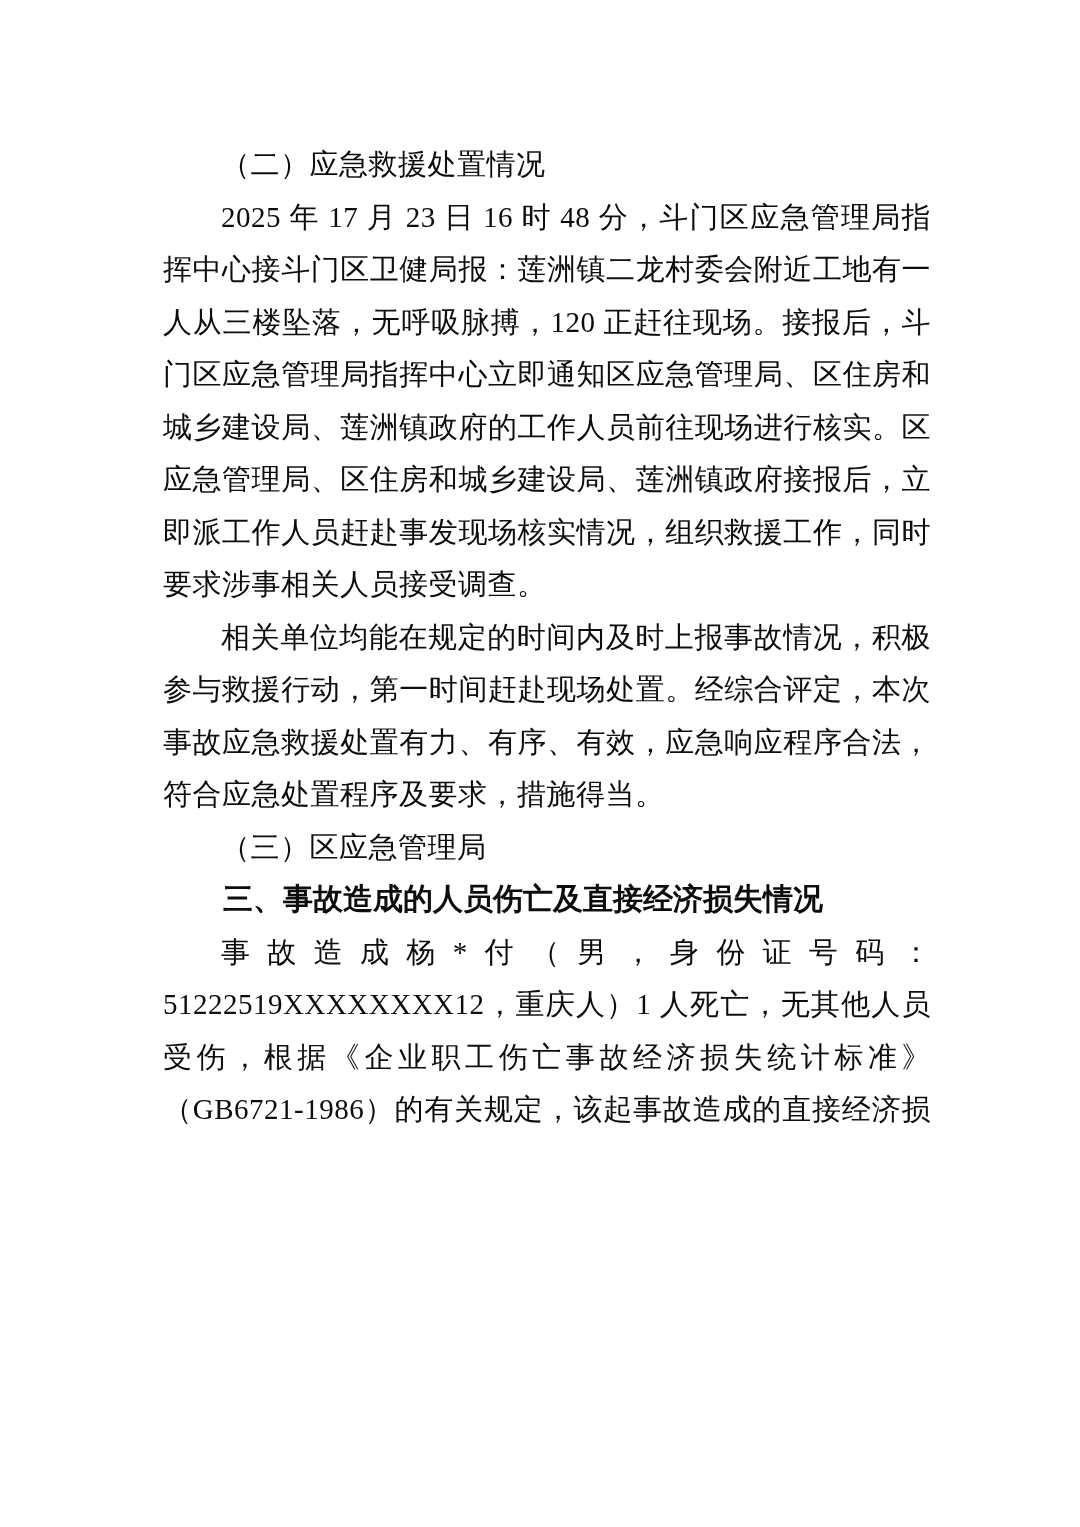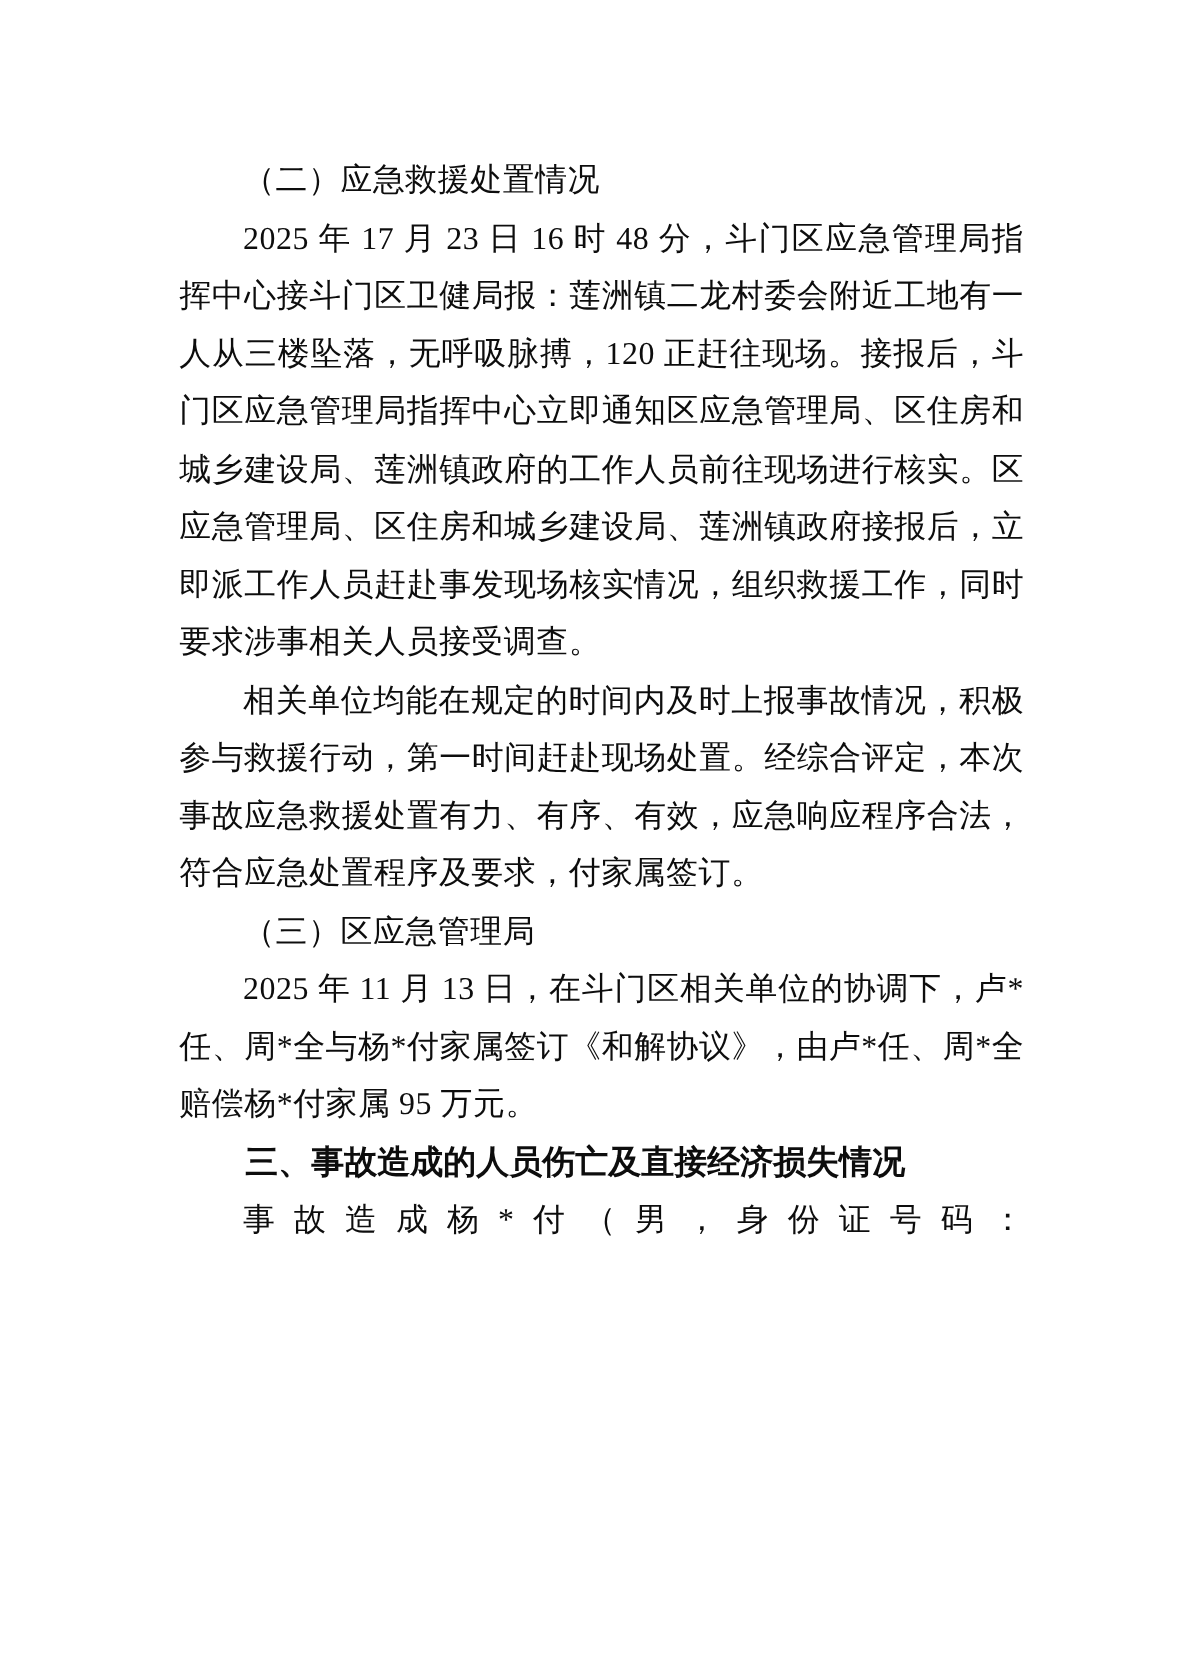--- a/index.html
+++ b/index.html
@@ -57,22 +57,21 @@
     color: #0d0d0d;
   }
 </style>
 </head>
 <body>
 
 <div class="page">
   <div class="content">
     <p class="subheading">（二）应急救援处置情况</p>
     <p class="para">2025 年 17 月 23 日 16 时 48 分，斗门区应急管理局指挥中心接斗门区卫健局报：莲洲镇二龙村委会附近工地有一人从三楼坠落，无呼吸脉搏，120 正赶往现场。接报后，斗门区应急管理局指挥中心立即通知区应急管理局、区住房和城乡建设局、莲洲镇政府的工作人员前往现场进行核实。区应急管理局、区住房和城乡建设局、莲洲镇政府接报后，立即派工作人员赶赴事发现场核实情况，组织救援工作，同时要求涉事相关人员接受调查。</p>
-    <p class="para">相关单位均能在规定的时间内及时上报事故情况，积极参与救援行动，第一时间赶赴现场处置。经综合评定，本次事故应急救援处置有力、有序、有效，应急响应程序合法，符合应急处置程序及要求，付家属签订。</p>
+    <p class="para">相关单位均能在规定的时间内及时上报事故情况，积极参与救援行动，第一时间赶赴现场处置。经综合评定，本次事故应急救援处置有力、有序、有效，应急响应程序合法，符合应急处置程序及要求，措施得当。</p>
     <p class="subheading">（三）区应急管理局</p>
-    <p class="para">2025 年 11 月 13 日，在斗门区相关单位的协调下，卢*任、周*全与杨*付家属签订《和解协议》，由卢*任、周*全赔偿杨*付家属 95 万元。</p>
     <p class="heading-bold">三、事故造成的人员伤亡及直接经济损失情况</p>
     <p class="para">事故造成杨*付（男，身份证号码：51222519XXXXXXXX12，重庆人）1 人死亡，无其他人员受伤，根据《企业职工伤亡事故经济损失统计标准》（GB6721-1986）的有关规定，该起事故造成的直接经济损失约 95 万元。</p>
     <p class="heading-bold">四、监管单位履职情况</p>
   </div>
 
   <div class="footer">5</div>
 </div>
 
 </body></html>

